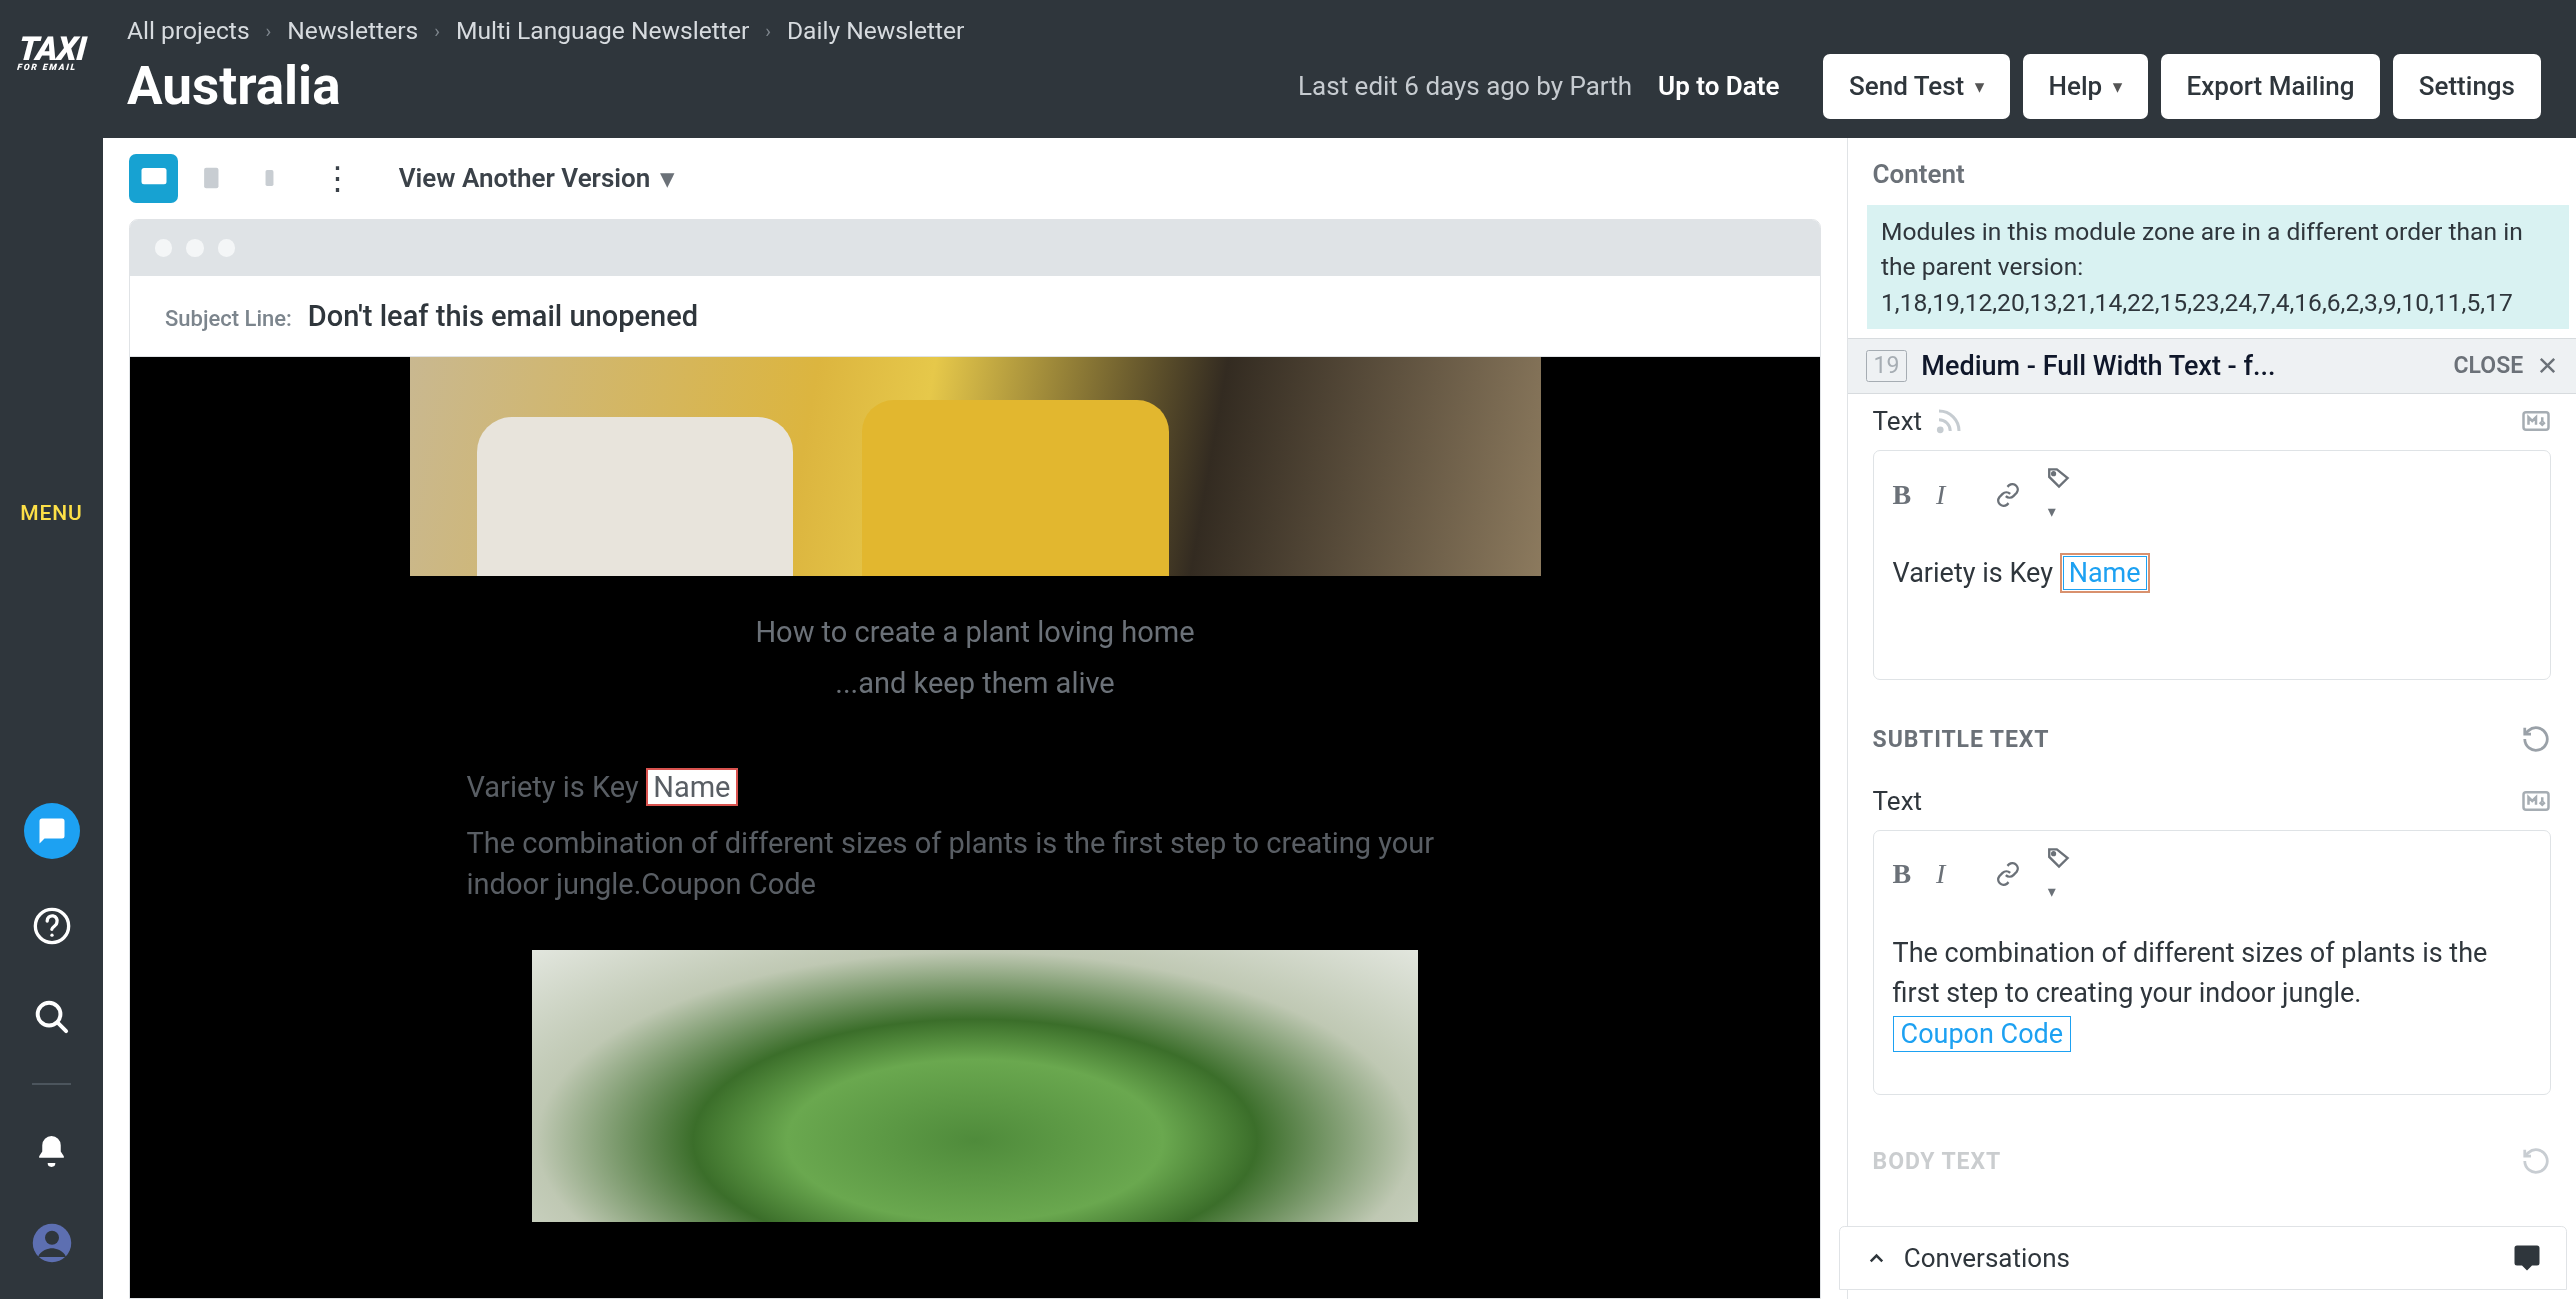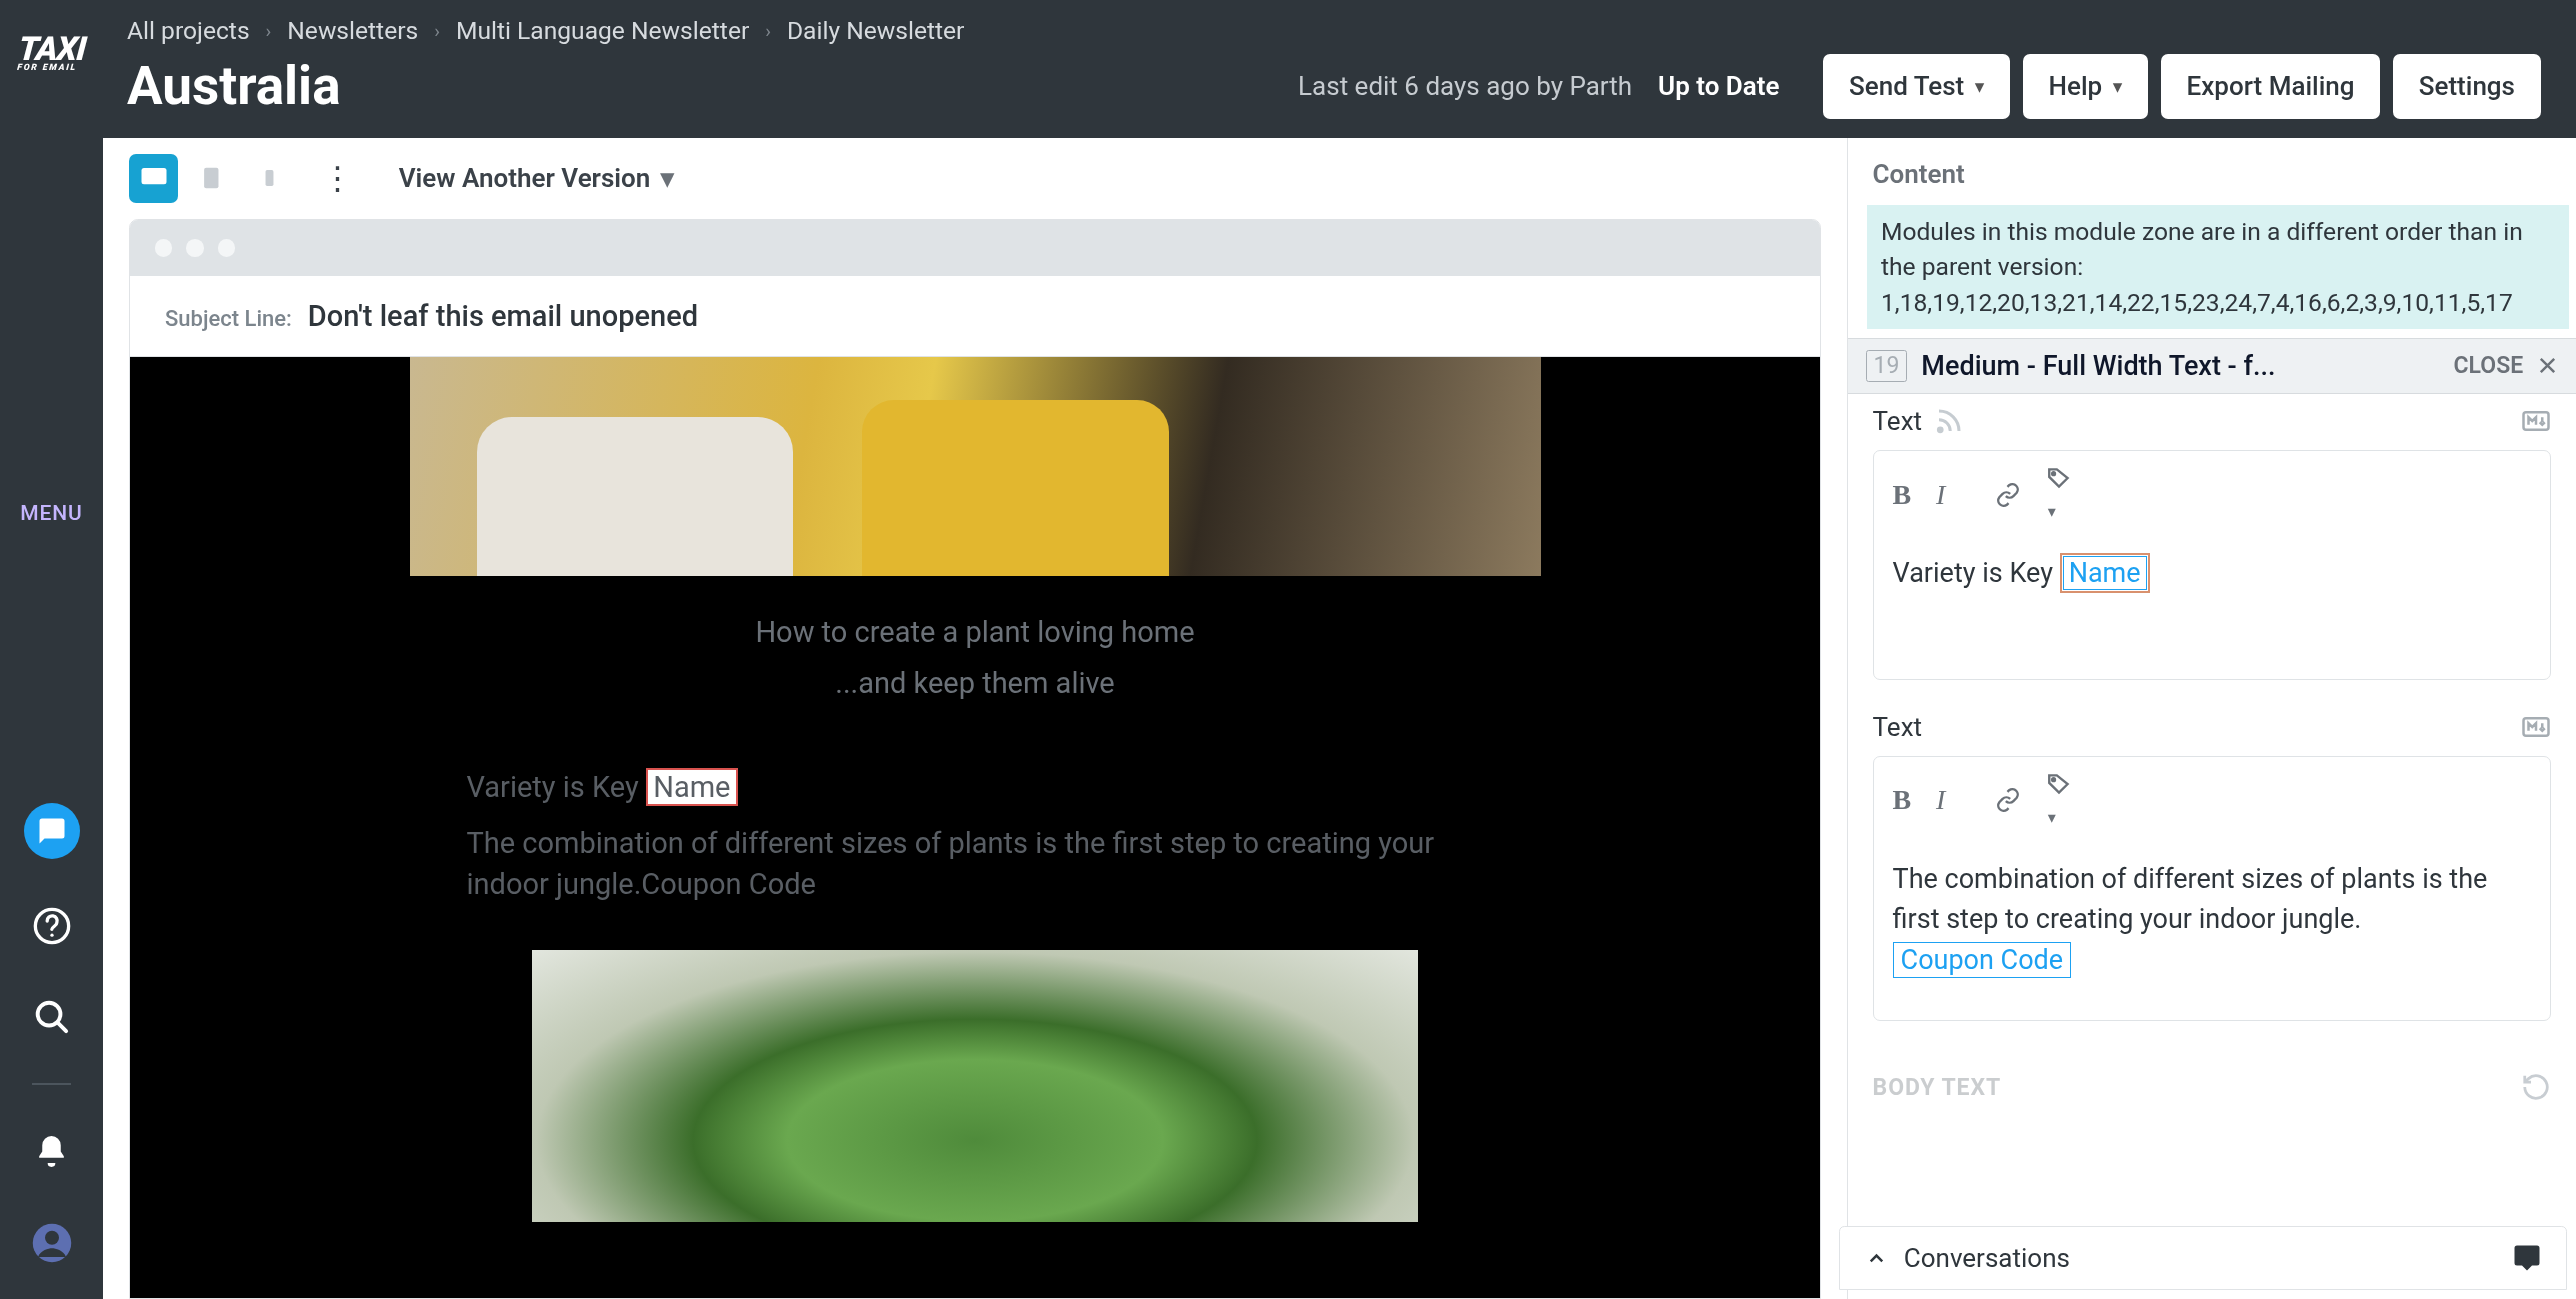--- a/index.html
+++ b/index.html
@@ -18,21 +18,21 @@
 .last-edit { color:#c6cbd0; }
 .up-to-date { color:#fff; font-weight:600; }
 .btn-group { display:flex; gap:12.3px; margin-left:17.5px; }
 .btn { background:#fff; color:#2f363c; border:none; border-radius:7px; padding:17.5px 26px; font-size:26px; font-weight:500; display:flex; align-items:center; gap:10.5px; cursor:pointer; }
 .btn .caret { font-size:19px; color:#555; }
 
 
 .left-rail { position:absolute; left:0; top:0; width:103px; height:100%; background:#2f363c; display:flex; flex-direction:column; align-items:center; padding-top:17.5px; z-index:50; }
 .logo { font-size:33px; font-weight:900; font-style:italic; color:#fff; padding:10.5px 0 26px 0; letter-spacing:-0.9px; transform:skewX(-5deg); }
 .logo-sub { display:block; font-size:8.8px; letter-spacing:1.8px; margin-top:-5.3px; }
-.menu-label { color:#c4b5fd; font-size:21px; margin-top:403px; font-weight:500; letter-spacing:0.9px; }
+.menu-label { color:#fde047; font-size:21px; margin-top:403px; font-weight:500; letter-spacing:0.9px; }
 .rail-bottom { margin-top:auto; display:flex; flex-direction:column; gap:42px; align-items:center; padding-bottom:32px; }
 .rail-icon { width:49px; height:49px; display:flex; align-items:center; justify-content:center; color:#fff; }
 .rail-chat { background:#1da1f2; border-radius:50%; width:56px; height:56px; }
 .rail-divider { width:39px; height:1.8px; background:#4c555d; }
 
 
 .body { flex:1; display:flex; position:relative; margin-left:103px; }
 .canvas-wrap { flex:1; background:#fff; display:flex; flex-direction:column; border-right:1.8px solid #e0e3e6; }
 .toolbar { display:flex; align-items:center; gap:19px; padding:16px 26px; }
 .device-toggle { display:flex; gap:8.8px; align-items:center; }
@@ -271,20 +271,29 @@
                   <path d="M20 12l-8 8-9-9V4h7z"></path>
                   <circle cx="7" cy="8" r="1.3" fill="#6b7178"></circle>
                 </svg><span style="font-size:16px;color:#6b7178;margin-left:1.8px">▾</span></span>
           </div>
           <div class="editor-content tall">
             <span>Variety is Key </span><span class="name-pill">Name</span>
           </div>
         </div>
       </div>
 
+      <div class="panel-section" style="margin-top:23px">
+        <div class="sect-row">
+          <span class="sect-sub">SUBTITLE TEXT</span>
+          <svg class="sm-icon reset-icon" viewBox="0 0 24 24" fill="none" stroke="#9aa1a8" stroke-width="2.2">
+              <path d="M3 12a9 9 0 1 0 3-6.7L3 8"></path>
+              <path d="M3 3v5h5"></path>
+            </svg>
+        </div>
+      </div>
 
       <div class="panel-section" style="margin-top:10.5px">
         <div class="sect-row">
           <span class="sect-label">Text</span>
           <svg class="sm-icon" viewBox="0 0 24 24" fill="none" stroke="#a6adb3" stroke-width="2">
               <rect x="2" y="5" width="20" height="14" rx="2"></rect>
               <path d="M6 15V9l3 3 3-3v6M17 9v4m-2 0 2 2 2-2"></path>
             </svg>
         </div>
         <div class="editor">

